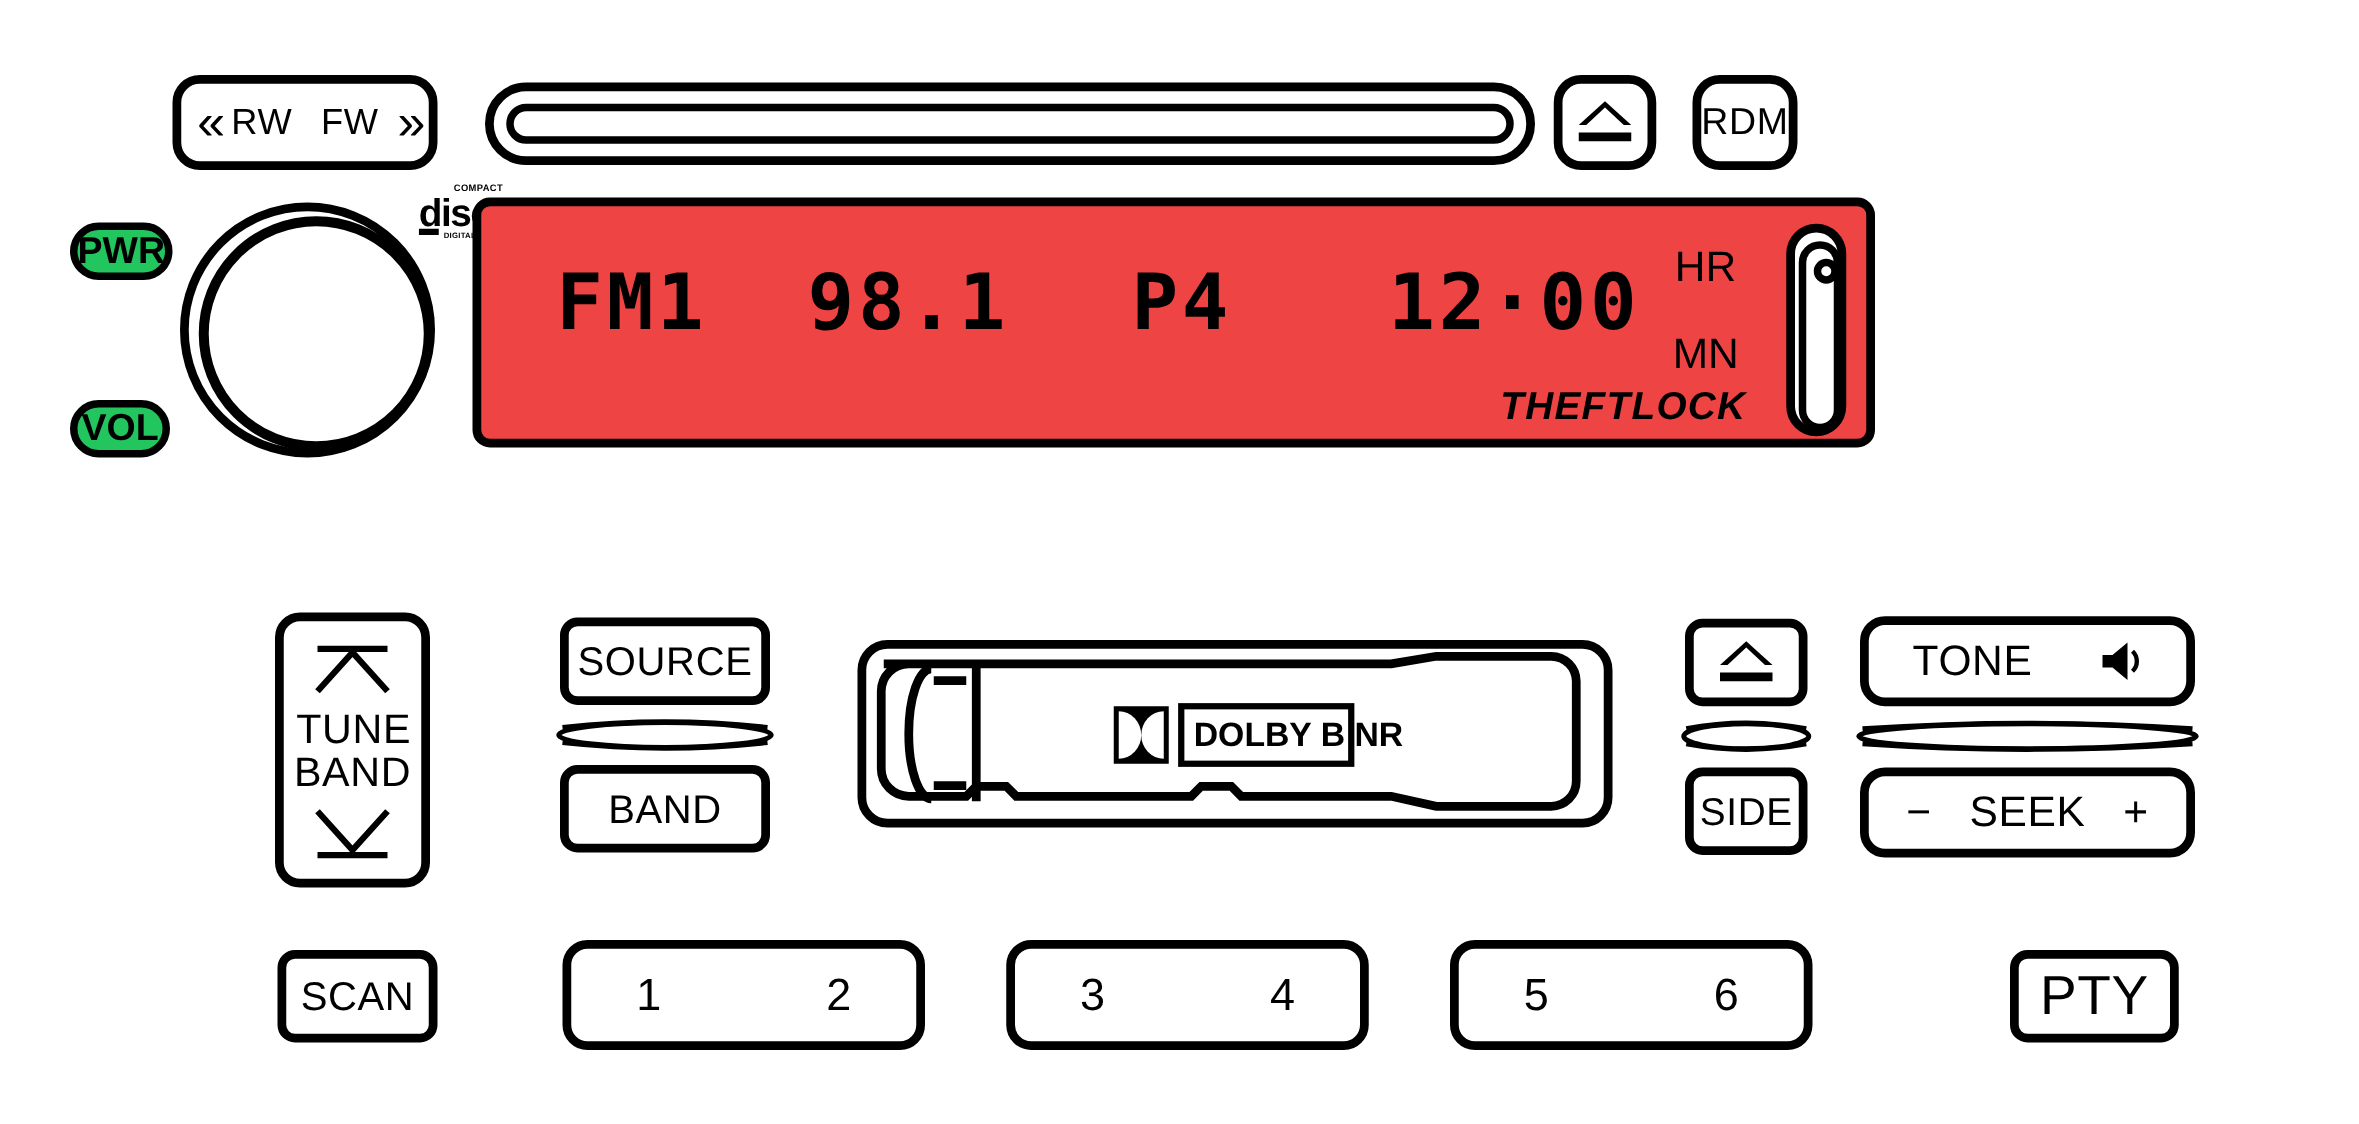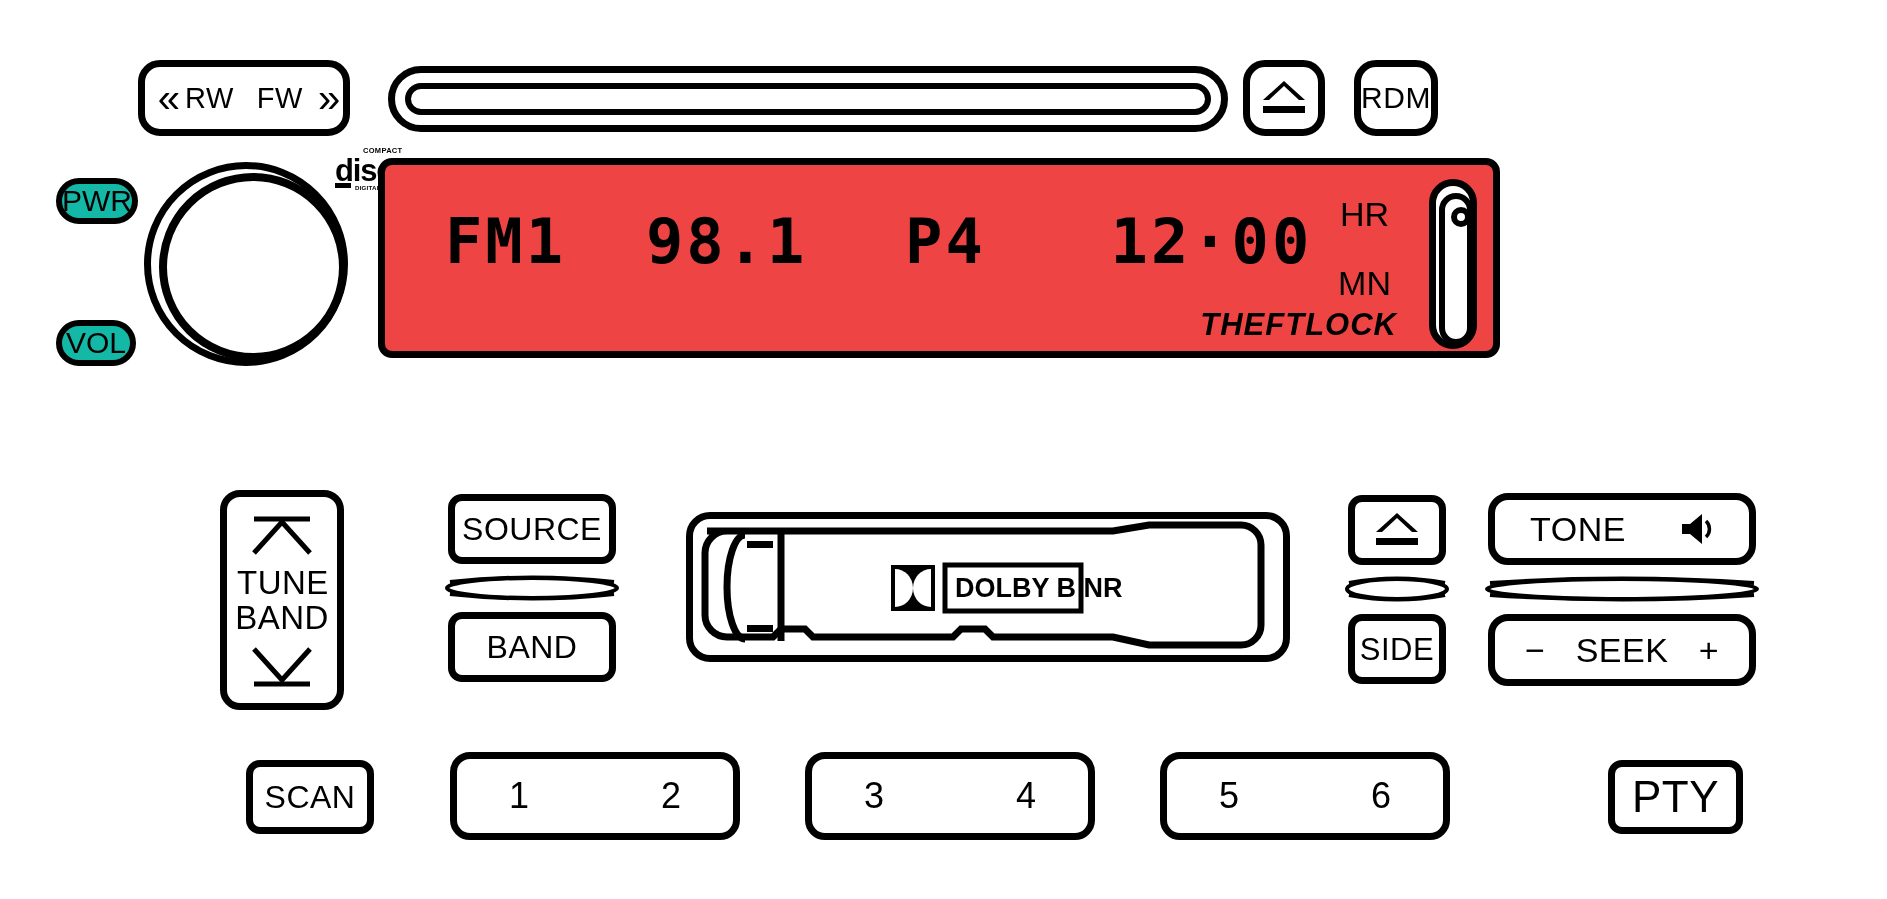--- a/index.html
+++ b/index.html
@@ -34,26 +34,26 @@
     line-height: 1;
     color: #000;
   }
   .btn.r-lg { border-radius: 22px; }
 
   .lbl-pill {
     position: absolute;
     box-sizing: border-box;
     border: 6px solid #000;
     border-radius: 999px;
-    background: #14b8a6;
+    background: #22c55e;
     display: flex;
     align-items: center;
     justify-content: center;
     font-size: 30px;
-    font-weight: 400;
+    font-weight: 700;
     letter-spacing: 0px;
   }
 
   
   #rwfw-button {
     left: 138px; top: 60px; width: 212px; height: 76px;
     border-radius: 22px;
   }
   #rwfw-inner {
     display: flex; align-items: center; justify-content: center;
@@ -278,21 +278,21 @@
     gap: 52px;
     font-size: 34px;
   }
   .level-row {
     display: flex; align-items: center; justify-content: space-between;
     width: 100%; padding: 0 30px; box-sizing: border-box;
     font-size: 34px;
   }
 
   
-  #scan-button { left: 222px; top: 760px; width: 128px; height: 74px; font-size: 32px; border-radius: 14px; margin-left: 24px; }
+  #scan-button { left: 222px; top: 760px; width: 128px; height: 74px; font-size: 32px; border-radius: 14px; }
   #pty-button  { left: 1608px; top: 760px; width: 135px; height: 74px; font-size: 44px; border-radius: 14px; }
 
   .preset-button {
     position: absolute;
     top: 752px; height: 88px;
     border: 7px solid #000;
     border-radius: 20px;
     box-sizing: border-box;
     background: #fff;
     display: flex;

